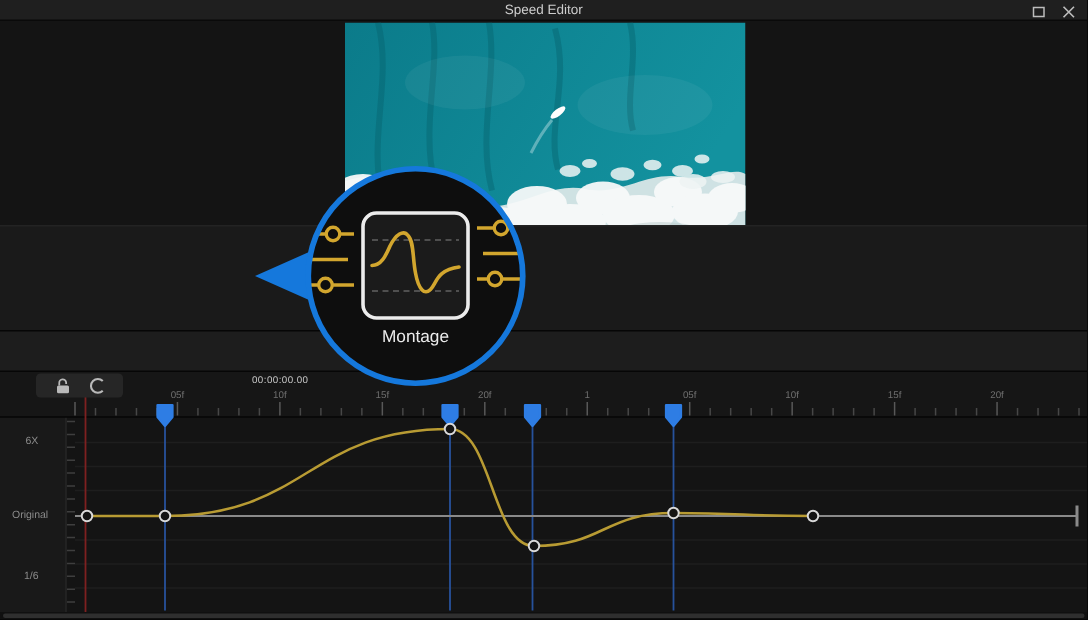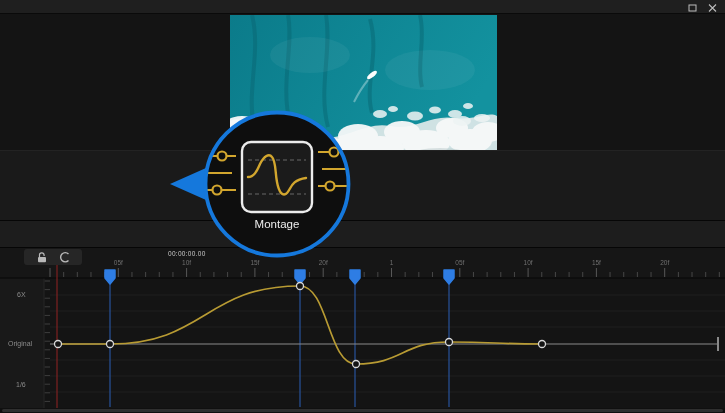--- a/index.html
+++ b/index.html
@@ -43,20 +43,21 @@
   .ax1{left:17px;top:291px;} .ax2{left:8px;top:340px;} .ax3{left:16px;top:381px;}
   
   .bubble{position:absolute;left:160px;top:95px;width:210px;height:175px;pointer-events:none;}
 </style>
 </head>
 <body>
 
 <div class="win">
 
   <div class="titlebar">
+    <div class="title">Speed Editor</div>
     <div class="tb-btn tb-max">
       <svg width="9" height="8">
         <rect x="1" y="1" width="7" height="6" fill="none" stroke="#bdbdbd" stroke-width="1"></rect>
         </svg>
     </div>
     <div class="tb-btn tb-close">
       <svg width="9" height="8">
         <path d="M1,0.5 L8,7.5 M8,0.5 L1,7.5" stroke="#bdbdbd" stroke-width="1.1"></path>
         </svg>
     </div>

